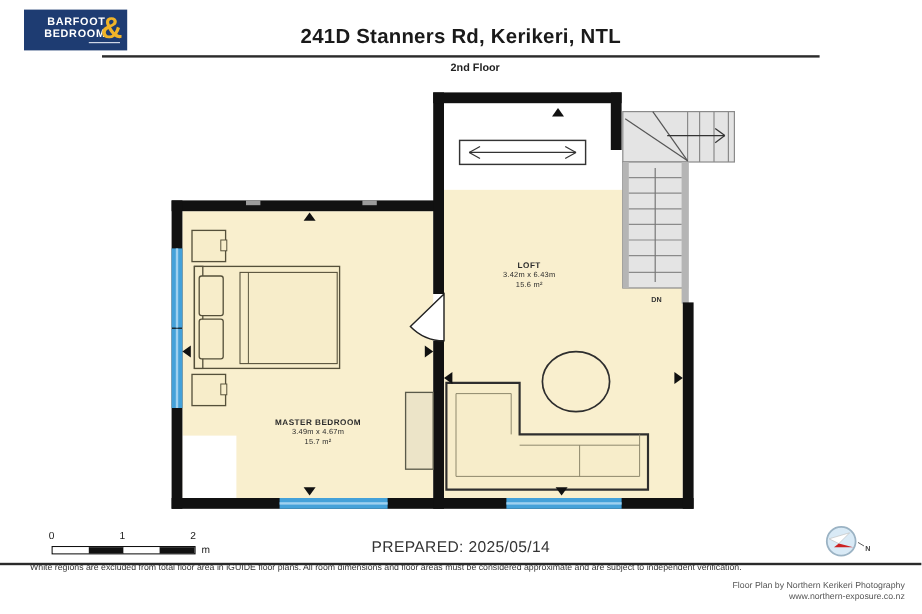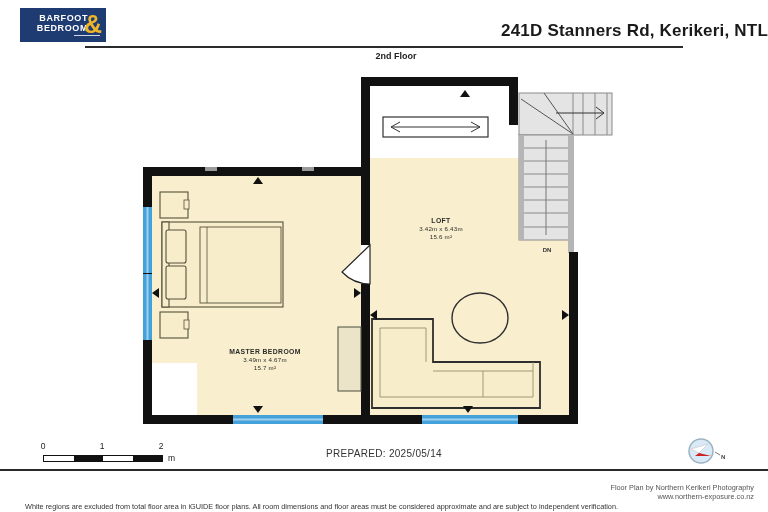--- a/index.html
+++ b/index.html
@@ -4,37 +4,37 @@
 <style>
   html,body{margin:0;padding:0;}
   .page{position:relative;width:768px;height:512px;background:#ffffff;
         font-family:"Liberation Sans",sans-serif;overflow:hidden;}
   
   .logo{position:absolute;left:20px;top:8px;width:86px;height:34px;background:#1e3c72;}
   .logo-text{position:absolute;left:6px;top:5px;color:#fff;font-weight:bold;
              font-size:9px;letter-spacing:.6px;line-height:10px;text-align:right;width:62px;}
   .logo-amp{position:absolute;right:4px;top:1px;color:#f0b428;font-size:25px;font-weight:bold;line-height:30px;}
   .logo-rule{position:absolute;right:6px;top:27px;width:26px;height:1px;background:#cfd6e6;}
-  .title{position:absolute;left:0;top:21px;width:100%;text-align:right;
+  .title{position:absolute;left:0;top:21px;width:100%;text-align:center;
          font-size:17px;font-weight:bold;color:#1a1a1a;letter-spacing:.2px;}
   .title-rule{position:absolute;left:85px;top:46px;width:598px;height:0;border-top:2px solid #2b2b2b;}
   .floor-label{position:absolute;left:12px;top:51px;width:100%;text-align:center;
                font-size:9px;font-weight:bold;color:#222;}
   
   .scalebar{position:absolute;left:36px;top:441px;width:150px;height:26px;font-size:8.5px;color:#222;}
   .scalebar .tick{position:absolute;top:0;transform:translateX(-50%);}
   .bar{position:absolute;left:7px;top:14px;width:118px;height:5px;border:1px solid #111;display:flex;}
   .bar .seg{flex:1 1 auto;}
   .seg.w{background:#fff;} .seg.b{background:#111;}
   .unit{position:absolute;left:132px;top:12px;}
   .prepared{position:absolute;left:0;top:448px;width:100%;text-align:center;
-            font-size:10px;color:#333;letter-spacing:.3px;}
+            font-size:13px;color:#333;letter-spacing:.3px;}
   .compass{position:absolute;left:684px;top:436px;width:44px;height:30px;}
   .bottom-rule{position:absolute;left:0;top:469px;width:768px;height:2px;background:#2a2a2a;}
-  .disclaimer{position:absolute;left:25px;top:502px;width:600px;font-size:7.3px;color:#333;}
+  .disclaimer{position:absolute;left:25px;top:468px;width:600px;font-size:7.3px;color:#333;}
   .credit{position:absolute;right:14px;top:483px;text-align:right;font-size:7.3px;
           color:#555;line-height:9px;}
   
   .plan{position:absolute;left:0;top:0;}
   svg text{font-family:"Liberation Sans",sans-serif;fill:#2b2b2b;}
   .room-name{font-size:6.8px;font-weight:bold;letter-spacing:.4px;}
   .room-dim{font-size:6.2px;letter-spacing:.2px;}
   .dn{font-size:6px;font-weight:bold;fill:#333;}
   .nlab{font-size:6px;font-weight:bold;fill:#444;}
 </style>

